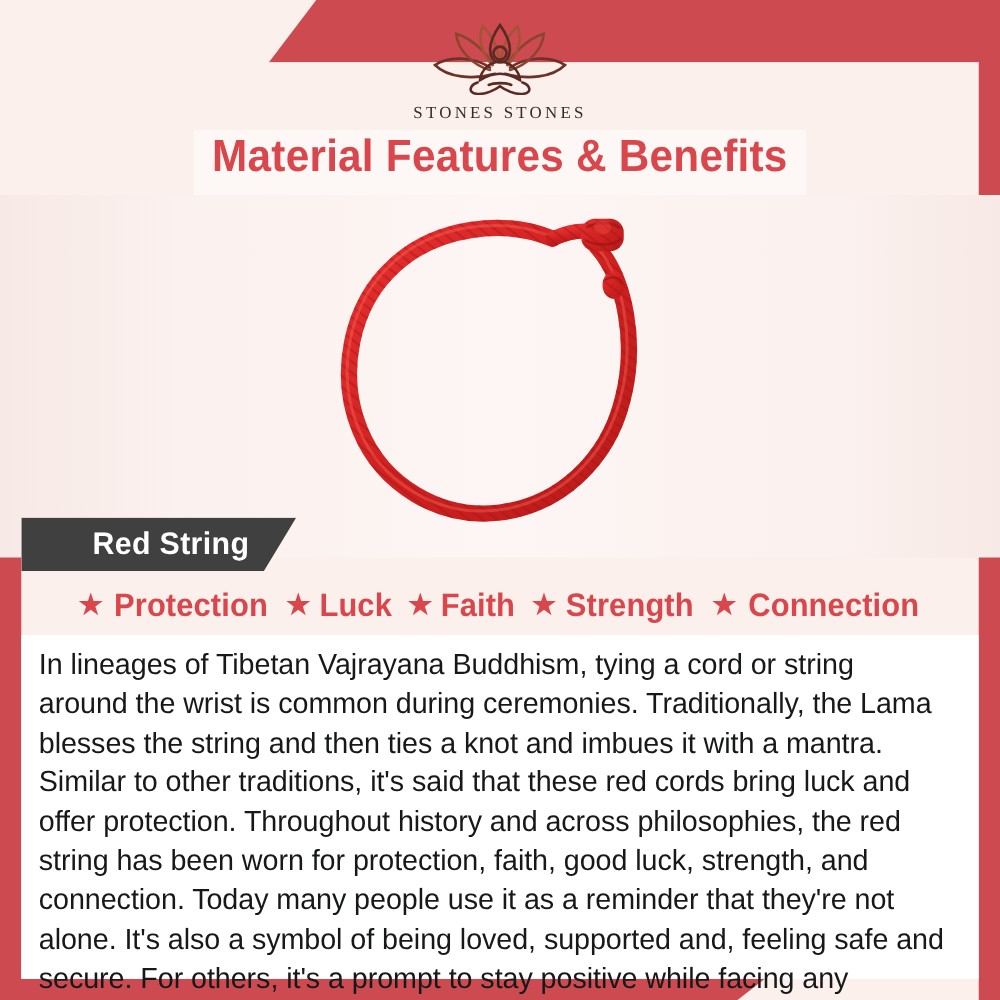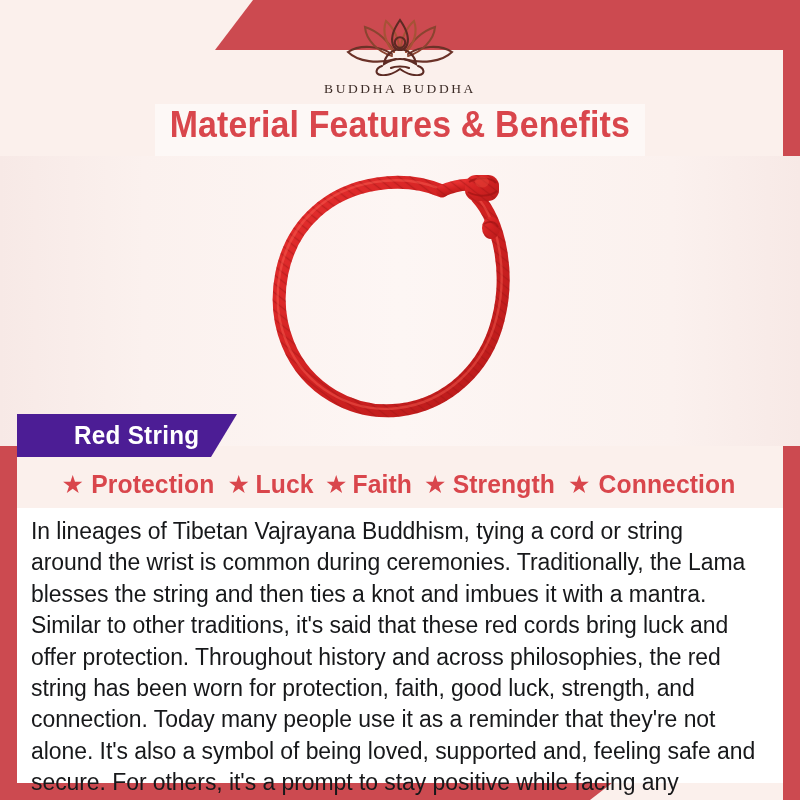--- a/index.html
+++ b/index.html
@@ -119,21 +119,21 @@
     left: 272px;
   }
 
   
   .ribbon {
     position: absolute;
     top: 414px;
     left: 17px;
     height: 43px;
     width: 220px;
-    background: #4c1d95;
+    background: #404040;
     clip-path: polygon(0 0, 100% 0, calc(100% - 26px) 100%, 0 100%);
     display: flex;
     align-items: center;
     z-index: 4;
   }
   .ribbon-text {
     margin-left: 55px;
     color: #ffffff;
     font-family: "Liberation Sans Narrow", "Liberation Sans", sans-serif;
     font-size: 25px;
@@ -231,21 +231,21 @@
           <circle cx="66" cy="28.5" r="5.2" stroke="#5c2a23"></circle>
 
           <path d="M66 35 C57 36, 51 42, 50 50 C55 47, 60 45, 66 45 C72 45, 77 47, 82 50 C81 42, 75 36, 66 35 Z" stroke="#5c2a23"></path>
 
           <path d="M48 52 C42 54, 40 60, 47 61 C54 62, 62 58, 66 55 C70 58, 78 62, 85 61 C92 60, 90 54, 84 52" stroke="#5c2a23"></path>
 
           <path d="M57 54 C61 52, 71 52, 75 54" stroke="#5c2a23"></path>
         </g>
       </svg>
     </span>
-    <span class="logo-text">BUDDHA BUDDHA</span>
+    <span class="logo-text">STONES STONES</span>
   </div>
 
   <div class="title-band">
     <span class="title-text">Material Features &amp; Benefits</span>
   </div>
 
   <div class="hero">
     <span class="bracelet">
       <svg width="256" height="272" viewBox="0 0 256 272" xmlns="http://www.w3.org/2000/svg">
         <defs>

